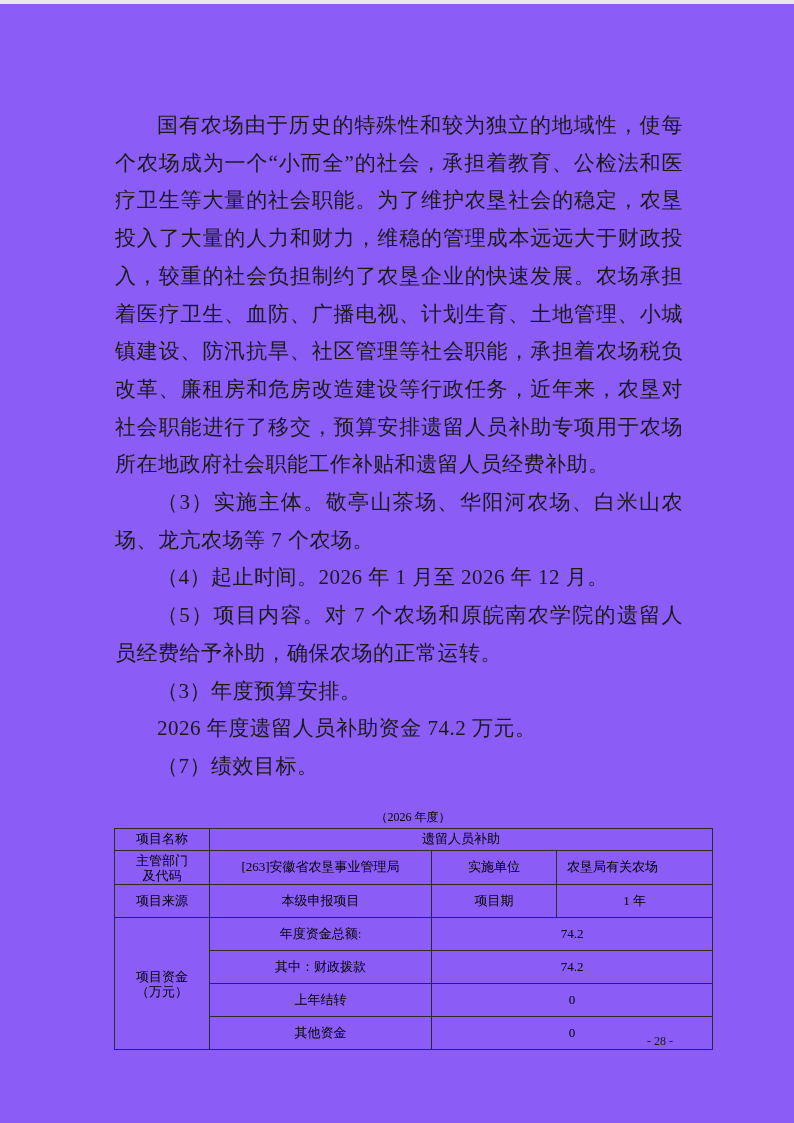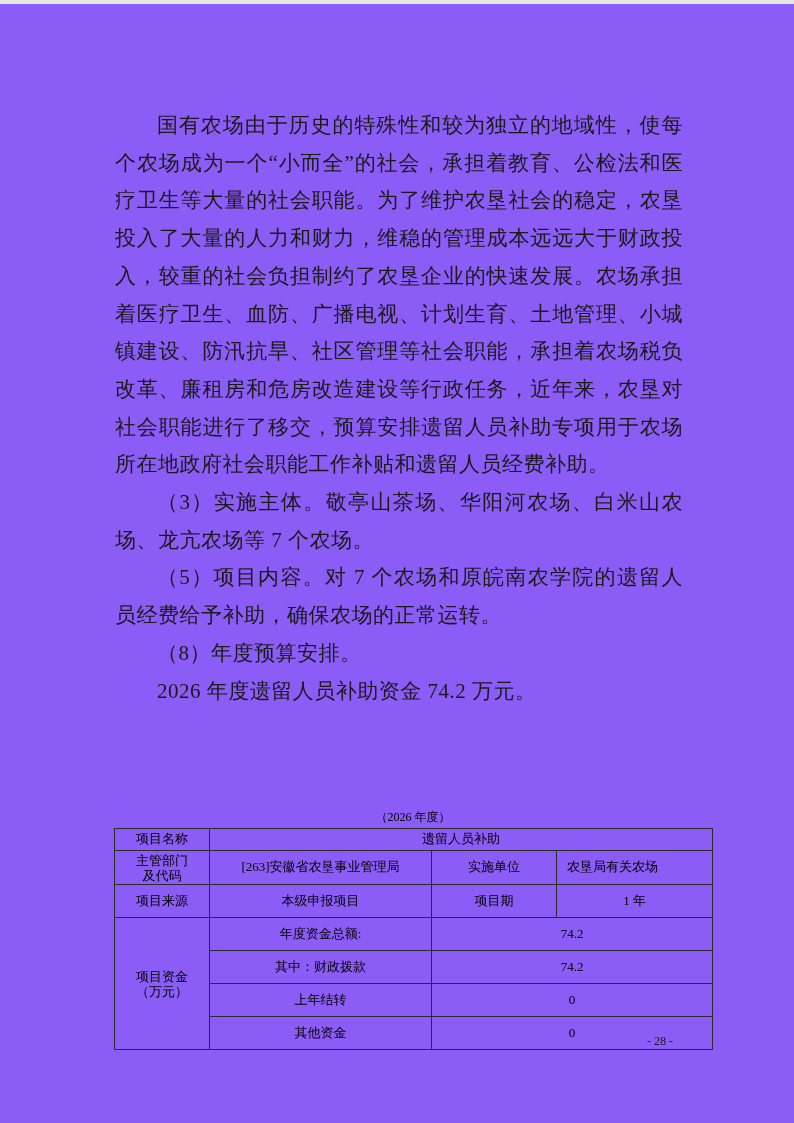--- a/index.html
+++ b/index.html
@@ -81,23 +81,25 @@
   }
 </style>
 </head>
 <body>
 
 <div class="page">
 
   <div class="text-block">
     <p>国有农场由于历史的特殊性和较为独立的地域性，使每个农场成为一个“小而全”的社会，承担着教育、公检法和医疗卫生等大量的社会职能。为了维护农垦社会的稳定，农垦投入了大量的人力和财力，维稳的管理成本远远大于财政投入，较重的社会负担制约了农垦企业的快速发展。农场承担着医疗卫生、血防、广播电视、计划生育、土地管理、小城镇建设、防汛抗旱、社区管理等社会职能，承担着农场税负改革、廉租房和危房改造建设等行政任务，近年来，农垦对社会职能进行了移交，预算安排遗留人员补助专项用于农场所在地政府社会职能工作补贴和遗留人员经费补助。</p>
     <p>（3）实施主体。敬亭山茶场、华阳河农场、白米山农场、龙亢农场等 7 个农场。</p>
+    <p>（4）起止时间。2026 年 1 月至 2026 年 12 月。</p>
     <p>（5）项目内容。对 7 个农场和原皖南农学院的遗留人员经费给予补助，确保农场的正常运转。</p>
-    <p>（8）年度预算安排。</p>
+    <p>（3）年度预算安排。</p>
     <p>2026 年度遗留人员补助资金 74.2 万元。</p>
+    <p>（7）绩效目标。</p>
   </div>
 
   <div class="table-section">
     <div class="table-subtitle">（2026 年度）</div>
 
     <table class="perf-table">
       <colgroup>
         <col style="width:95px">
         <col style="width:222px">
         <col style="width:125px">

